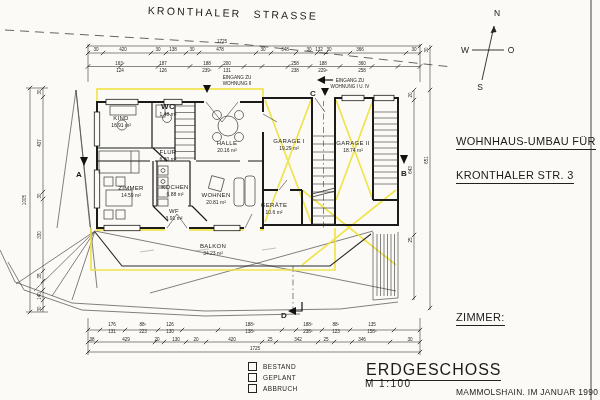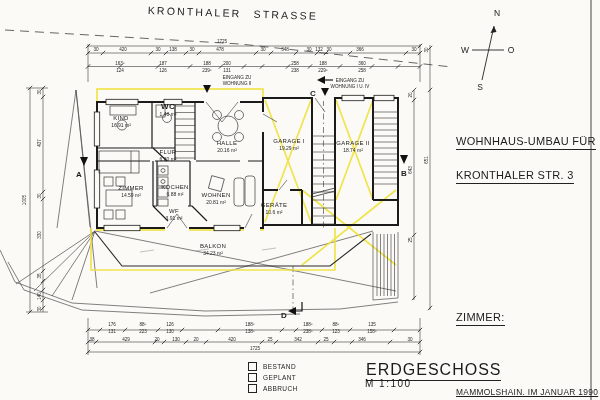--- a/index.html
+++ b/index.html
@@ -13,21 +13,21 @@
   .t-area{font-size:5px;text-anchor:middle;fill:#2a2a2a;}
   .t-ent{font-size:4.6px;text-anchor:middle;}
   .t-marker{font-size:8px;font-weight:bold;text-anchor:middle;}
   .t-compass{font-size:8.5px;text-anchor:middle;}
   .street-label{position:absolute;left:148px;top:4px;font-size:10.5px;
     letter-spacing:2.2px;word-spacing:7px;color:#222;transform:rotate(2deg);
     transform-origin:left top;white-space:nowrap;}
   .rc-line{position:absolute;left:456px;font-size:11px;letter-spacing:.3px;
     color:#1c1c1c;border-bottom:1px solid #222;padding-bottom:2px;white-space:nowrap;}
   .rc-plain{position:absolute;left:456px;font-size:8.4px;letter-spacing:.3px;
-    color:#1c1c1c;white-space:nowrap;text-decoration:underline;}
+    color:#1c1c1c;white-space:nowrap;}
   .legend{position:absolute;left:248px;top:362px;}
   .legend-row{display:flex;align-items:center;margin-bottom:2px;}
   .legend-box{width:7px;height:7px;border:1px solid #222;background:#fbfaf6;
     margin-right:6px;flex:0 0 auto;}
   .legend-label{font-size:6.5px;letter-spacing:.4px;color:#1c1c1c;}
   .footer-title{position:absolute;left:366px;top:361px;font-size:16px;
     letter-spacing:1px;color:#1b1b1b;border-bottom:1px solid #222;padding-bottom:1px;}
   .footer-scale{position:absolute;left:357px;top:378px;font-size:10px;
     letter-spacing:1.5px;color:#1b1b1b;margin-left:8px;}
 </style>

